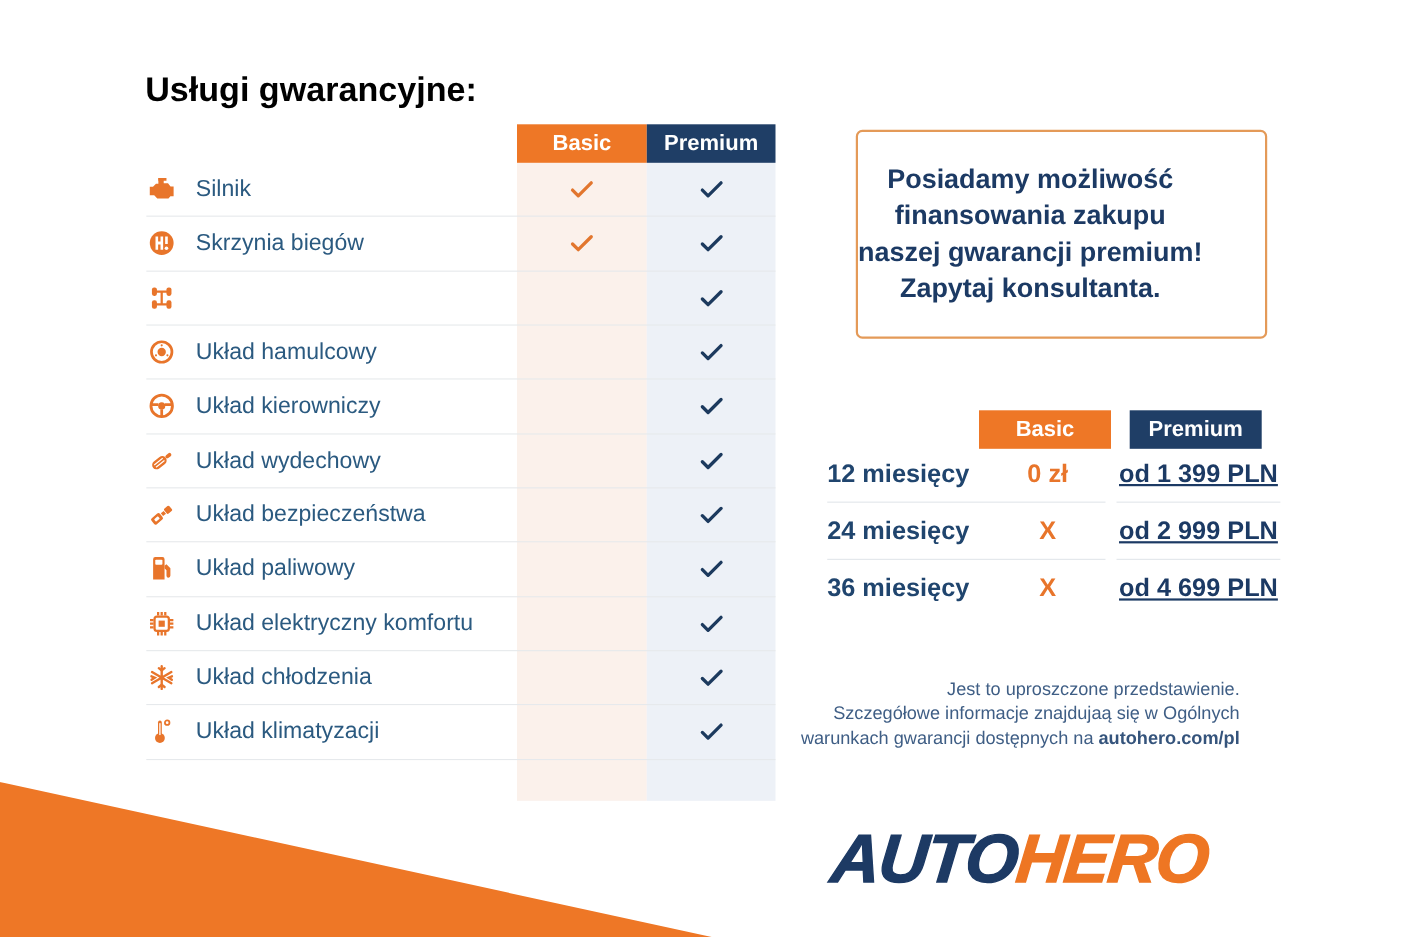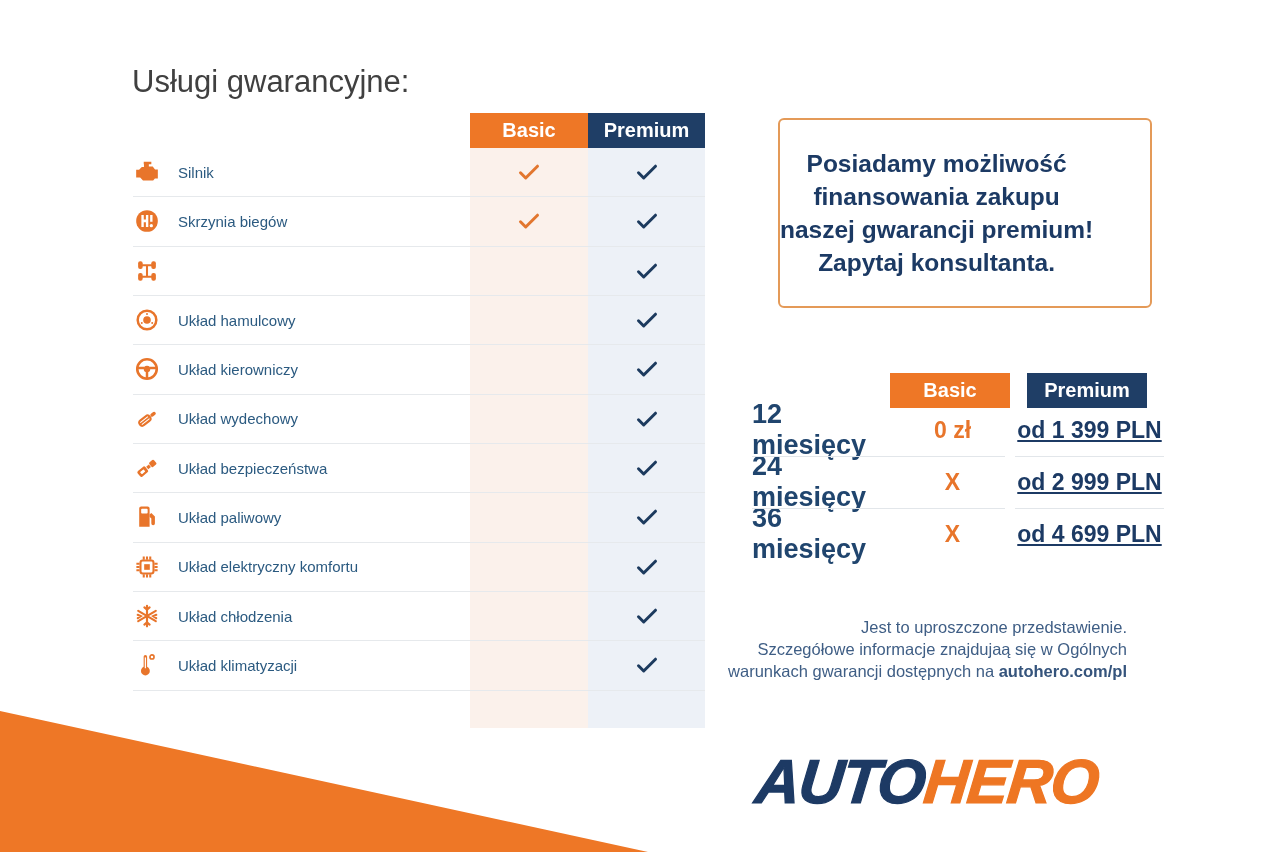--- a/index.html
+++ b/index.html
@@ -4,57 +4,57 @@
 <style>
   html,body{margin:0;padding:0;}
   body{
     width:1280px;height:852px;position:relative;overflow:hidden;
     background:#ffffff;font-family:"Liberation Sans",sans-serif;
     -webkit-font-smoothing:antialiased;
   }
   .abs{position:absolute;}
 
   
-  .page-title{left:132px;top:64px;font-size:31px;font-weight:normal;color:#404040;}
+  .page-title{left:132px;top:64px;font-size:31px;font-weight:bold;color:#000000;}
   .wtable{left:133px;top:113px;width:572px;height:615px;}
   .col-head{position:absolute;top:0;height:35px;line-height:35px;text-align:center;
     color:#fff;font-size:20px;font-weight:bold;}
   .col-head.basic{left:337px;width:118px;background:#EE7726;}
   .col-head.premium{left:455px;width:117px;background:#1F3E66;}
   .col-tint{position:absolute;top:35px;height:580px;}
   .col-tint.basic{left:337px;width:118px;background:#FBF1EB;}
   .col-tint.premium{left:455px;width:117px;background:#EDF1F7;}
   .svc-rows{position:absolute;left:0;top:35px;width:572px;}
   .svc-row{position:relative;height:48.33px;border-bottom:1px solid #E6E9EC;
     display:flex;align-items:center;}
   .svc-icon{position:absolute;left:0;top:50%;transform:translateY(-50%);
     width:28px;height:28px;display:flex;align-items:center;justify-content:center;}
   .svc-icon svg{width:26px;height:26px;}
-  .svc-label{margin-left:45px;font-size:15px;color:#2B5A80;}
+  .svc-label{margin-left:45px;font-size:21px;color:#2B5A80;}
   .chk{position:absolute;top:50%;transform:translateY(-50%);text-align:center;
     display:flex;align-items:center;justify-content:center;}
   .chk-basic{left:337px;width:118px;}
   .chk-premium{left:455px;width:117px;}
   .chk svg{width:24px;height:24px;}
 
   
   .promo-box{left:778px;top:118px;width:374px;height:190px;box-sizing:border-box;
     border:2px solid #E49A58;border-radius:6px;display:flex;align-items:center;
     justify-content:flex-start;text-align:center;}
   .promo-text{font-size:24.5px;font-weight:bold;color:#1C3A64;line-height:33px;
     white-space:pre-line;}
 
   
   .p-head{position:absolute;top:373px;height:35px;line-height:35px;text-align:center;
     color:#fff;font-size:20px;font-weight:bold;}
   .p-head.basic{left:890px;width:120px;background:#EE7726;}
   .p-head.premium{left:1027px;width:120px;background:#1F3E66;}
   .pricing-rows{left:752px;top:404px;width:412px;}
   .p-row{height:52px;display:flex;align-items:center;}
-  .p-period{width:138px;font-size:27px;font-weight:bold;color:#20456E;}
+  .p-period{width:138px;font-size:23px;font-weight:bold;color:#20456E;}
   .p-basic{width:125px;text-align:center;font-size:23px;font-weight:bold;color:#E8752B;}
   .p-premium{width:149px;text-align:center;font-size:23px;font-weight:bold;color:#1C3A64;text-decoration:underline;}
   .p-sep{position:absolute;height:1px;background:#E2E6EA;}
 
   
   .fineprint{left:725px;top:616px;width:402px;text-align:right;font-size:16.5px;
     color:#3F5E85;line-height:22px;}
   .fineprint b{color:#35547C;}
 
   

